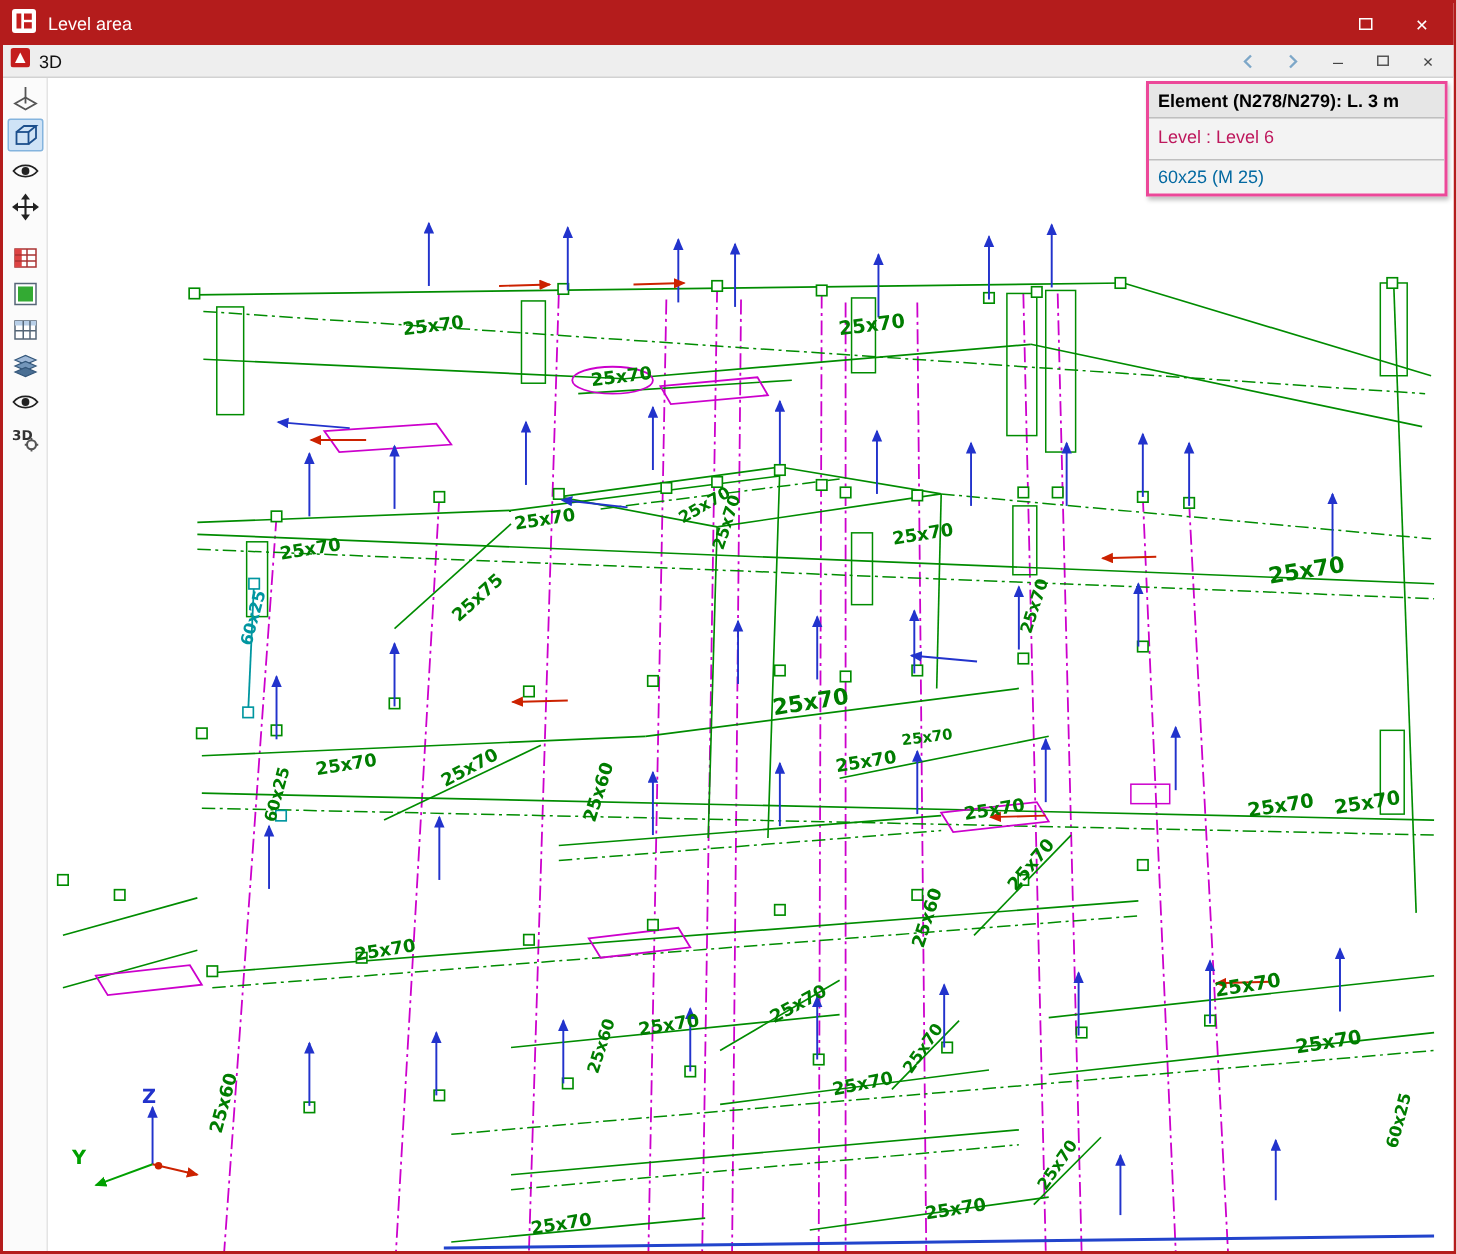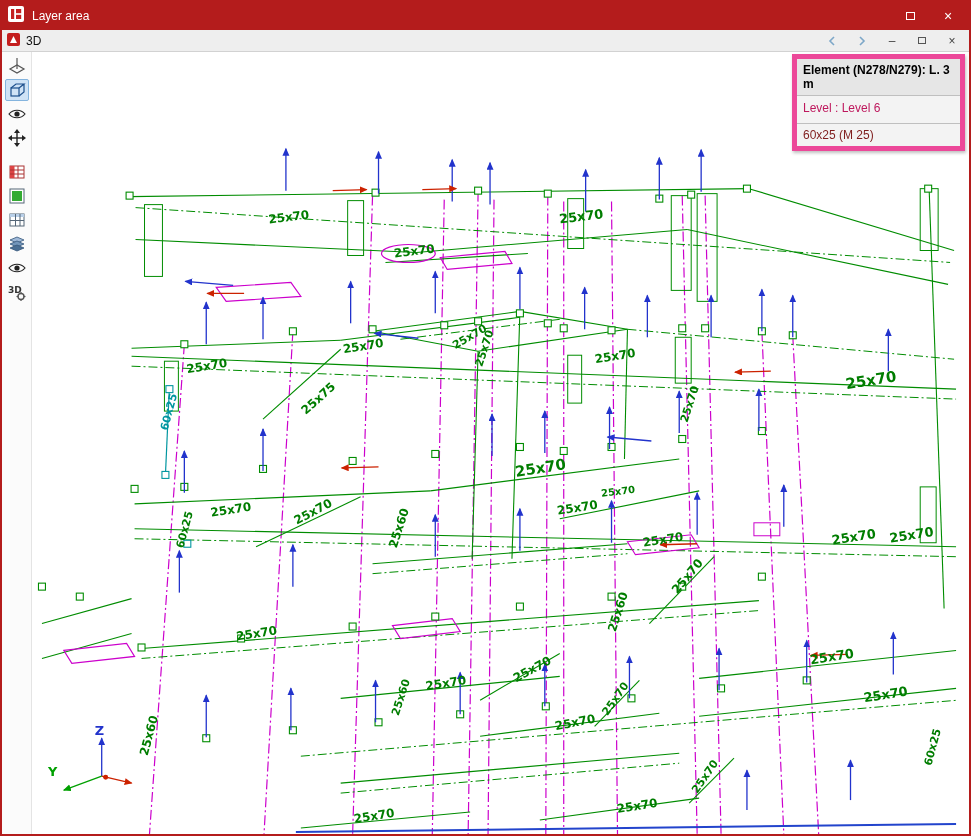--- a/index.html
+++ b/index.html
@@ -16,41 +16,41 @@
   .cb{width:24px;height:18px;display:flex;align-items:center;justify-content:center;color:#444;font-size:12px}
   .box-glyph-dark{display:inline-block;width:8px;height:7px;border:1px solid #555}
   .main{flex:1;display:flex;min-height:0}
   .toolstrip{width:30px;background:#fbfbfb;border-right:1px solid #e4e4e4;display:flex;flex-direction:column;align-items:center;padding-top:3px;gap:2px;flex:0 0 auto}
   .tool{width:24px;height:22px;display:flex;align-items:center;justify-content:center;border:1px solid transparent;border-radius:2px}
   .tool.sel{background:#cfe3f6;border-color:#84b4de}
   .tool-gap{height:8px}
   .viewport{flex:1;position:relative;background:#fff;overflow:hidden}
   svg.scene{position:absolute;left:0;top:0;width:100%;height:100%}
   .scene text{font-family:"DejaVu Sans",sans-serif;font-weight:bold}
-  .tooltip{position:absolute;right:4px;top:2px;width:173px;background:#f3f3f3;border:5px solid #ec4899;font-size:12px;box-shadow:1px 2px 3px rgba(0,0,0,.25)}
+  .tooltip{position:absolute;right:4px;top:2px;width:201px;background:#f3f3f3;border:2px solid #ec4899;font-size:12px;box-shadow:1px 2px 3px rgba(0,0,0,.25)}
   .tt-title{font-weight:bold;background:#e6e6e6;padding:4px 6px;border-bottom:1px solid #bfbfbf;color:#000}
   .tt-body{padding:3px 0}
   .tt-row{padding:2px 6px;color:#be185d}
-  .tt-footer{margin-top:3px;border-top:1px solid #bfbfbf;padding:4px 6px;color:#7f1d1d}
+  .tt-footer{margin-top:3px;border-top:1px solid #bfbfbf;padding:4px 6px;color:#0369a1}
 </style>
 </head>
 <body>
 
 <div class="window">
 
   <div class="titlebar">
     <span>
       <svg width="16" height="16" viewBox="0 0 16 16">
         <rect x="0" y="0" width="16" height="16" rx="2" fill="#ffffff"></rect>
         <rect x="3" y="3" width="3.2" height="10" fill="#c41e1e"></rect>
         <rect x="8" y="3" width="5.2" height="4.2" fill="#c41e1e"></rect>
         <rect x="8" y="8.8" width="5.2" height="4.2" fill="#c41e1e"></rect>
       </svg>
     </span>
-    <span class="title">Layer area</span>
+    <span class="title">Level area</span>
     <span class="spacer"></span>
     <span class="tb-btn">
         <span class="box-glyph"></span>
       </span>
     <span class="tb-btn">×</span>
   </div>
 
   <div class="tabbar">
     <span>
       <svg width="13" height="13" viewBox="0 0 13 13">

